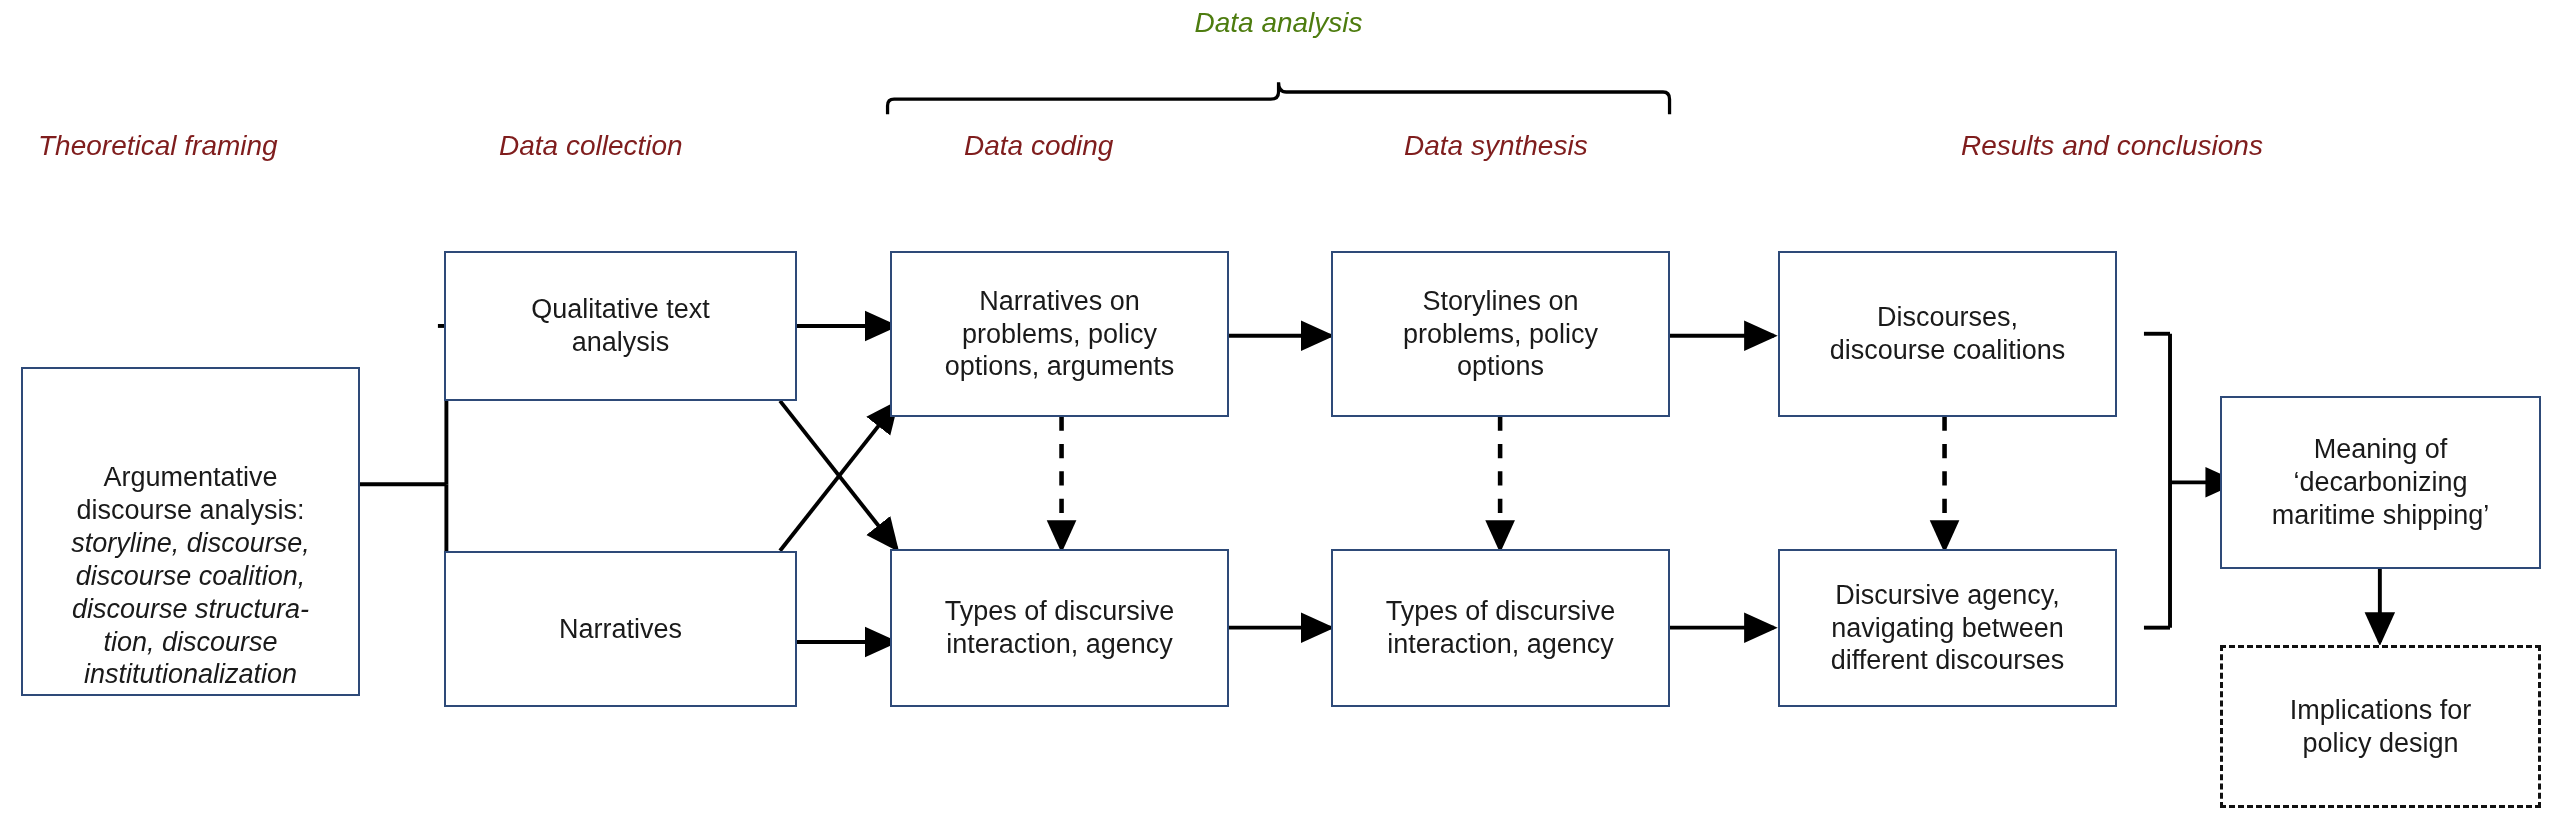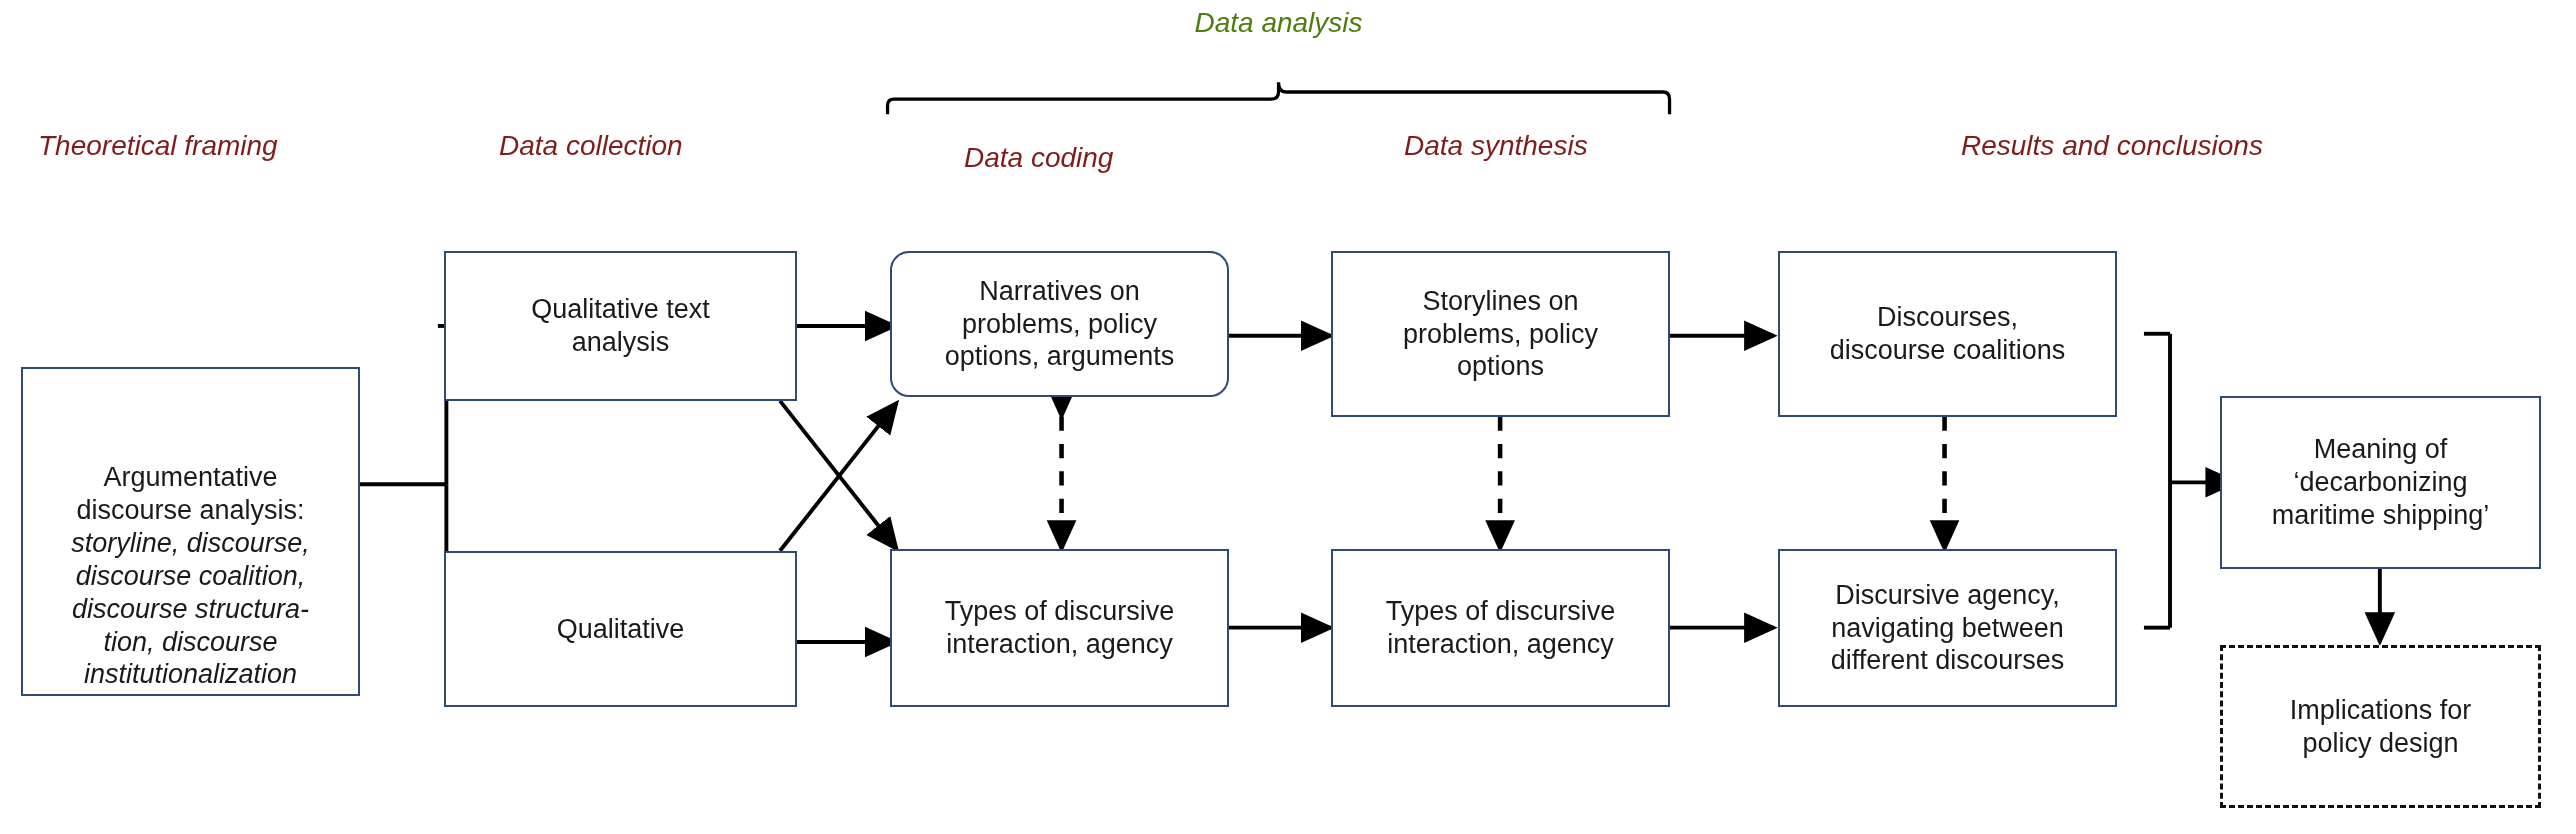--- a/index.html
+++ b/index.html
@@ -128,21 +128,21 @@
       </g>
 
       <path d="M3652,872 L3652,985" marker-end="url(#ah)"></path>
     </g>
   </svg>
 
   <div class="col-label" style="left:38px; top:130px;">Theoretical framing</div>
 
   <div class="col-label" style="left:499px; top:130px;">Data collection</div>
 
-  <div class="col-label" style="left:964px; top:142px;font-style:italic;">Data coding</div>
+  <div class="col-label" style="left:964px; top:130px;font-style:italic;">Data coding</div>
 
   <div class="col-label" style="left:1404px; top:130px;">Data synthesis</div>
 
   <div class="col-label" style="left:1961px; top:130px;">Results and conclusions</div>
 
   <div class="group-label" style="left:1148px; top:6.5px; width:261px;">Data analysis</div>
 
   <div class="node" style="left:21px; top:327px; width:339px; height:329px; flex-direction:column;margin-top:40px;">
     <span class="txt">Argumentative
 discourse analysis:</span>
@@ -152,24 +152,24 @@
 tion, discourse
 institutionalization</span>
   </div>
 
   <div class="node" style="left:444px; top:251px; width:353px; height:150px;">
     <span class="txt">Qualitative text
 analysis</span>
   </div>
 
   <div class="node" style="left:444px; top:551px; width:353px; height:156px;">
-    <span class="txt">Qualitative</span>
-  </div>
-
-  <div class="node" style="left:890px; top:251px; width:339px; height:146px;border-radius:19px;">
+    <span class="txt">Narratives</span>
+  </div>
+
+  <div class="node" style="left:890px; top:251px; width:339px; height:166px;">
     <span class="txt">Narratives on
 problems, policy
 options, arguments</span>
   </div>
 
   <div class="node" style="left:890px; top:549px; width:339px; height:158px;">
     <span class="txt">Types of discursive
 interaction, agency</span>
   </div>
 

